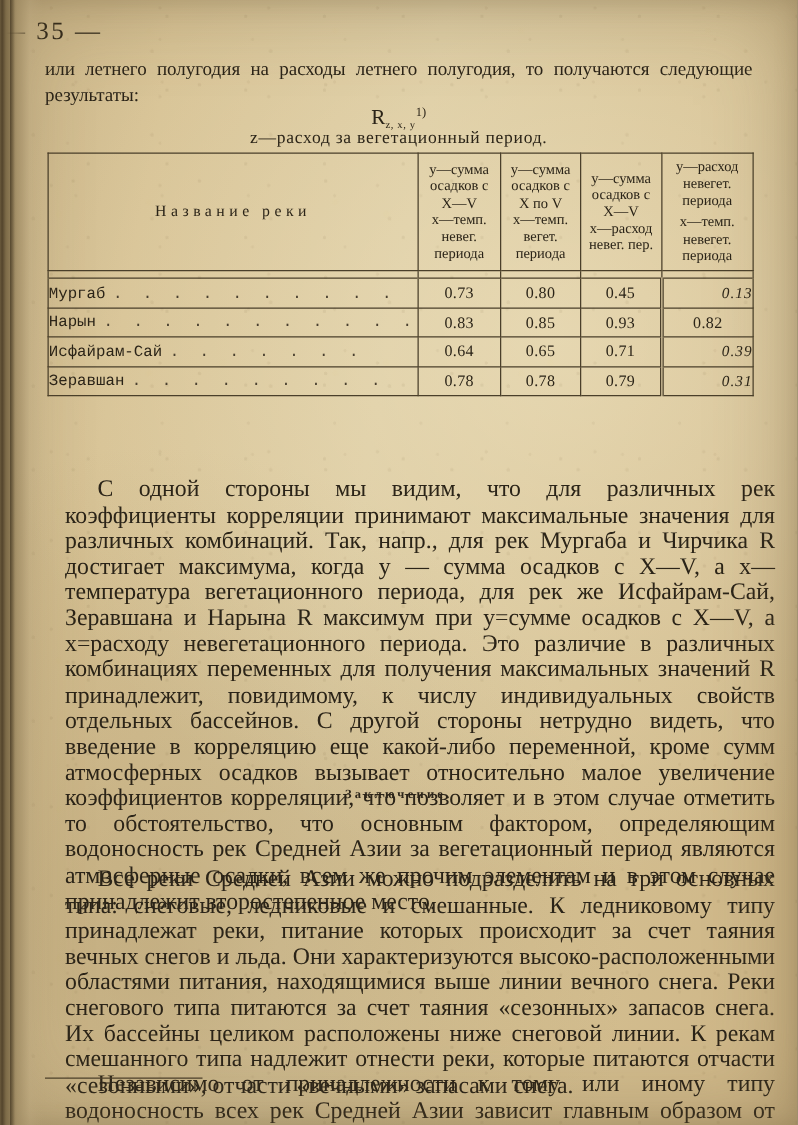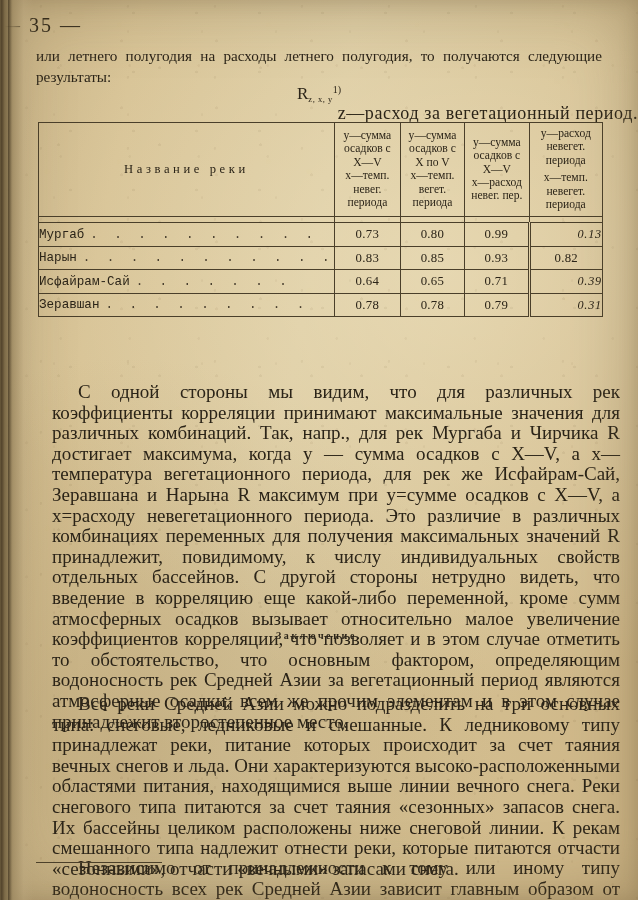--- a/index.html
+++ b/index.html
@@ -92,22 +92,22 @@
     vertical-align: -3px;
     letter-spacing: 0.5px;
   }
   #formula .fn {
     font-size: 10px;
     vertical-align: 6px;
   }
   #zcaption {
     position: absolute;
     top: 103px; left: 0; width: 638px;
-    text-align: right;
-    font-size: 18px;
+    text-align: center;
+    font-size: 14px;
     letter-spacing: 0.6px;
   }
 
   
   #table-wrap {
     position: absolute;
     left: 38px; top: 122px; width: 565px;
   }
   table.corr {
     width: 565px;
@@ -273,21 +273,21 @@
             <td></td>
             <td></td>
             <td></td>
             <td></td>
             <td></td>
           </tr>
         <tr>
               <td class="riv"><span class="nm">Мургаб</span><span class="dots">. . . . . . . . . .</span></td>
               <td class="val">0.73</td>
               <td class="val">0.80</td>
-              <td class="val">0.99</td>
+              <td class="val">0.45</td>
               <td class="val oldstyle" style="border-left: 3px double rgb(74, 63, 42);">0.13</td>
             </tr>
             <tr>
               <td class="riv"><span class="nm">Нарын</span><span class="dots">. . . . . . . . . . .</span></td>
               <td class="val">0.83</td>
               <td class="val">0.85</td>
               <td class="val">0.93</td>
               <td class="val" style="border-left: 3px double rgb(74, 63, 42);">0.82</td>
             </tr>
             <tr>

